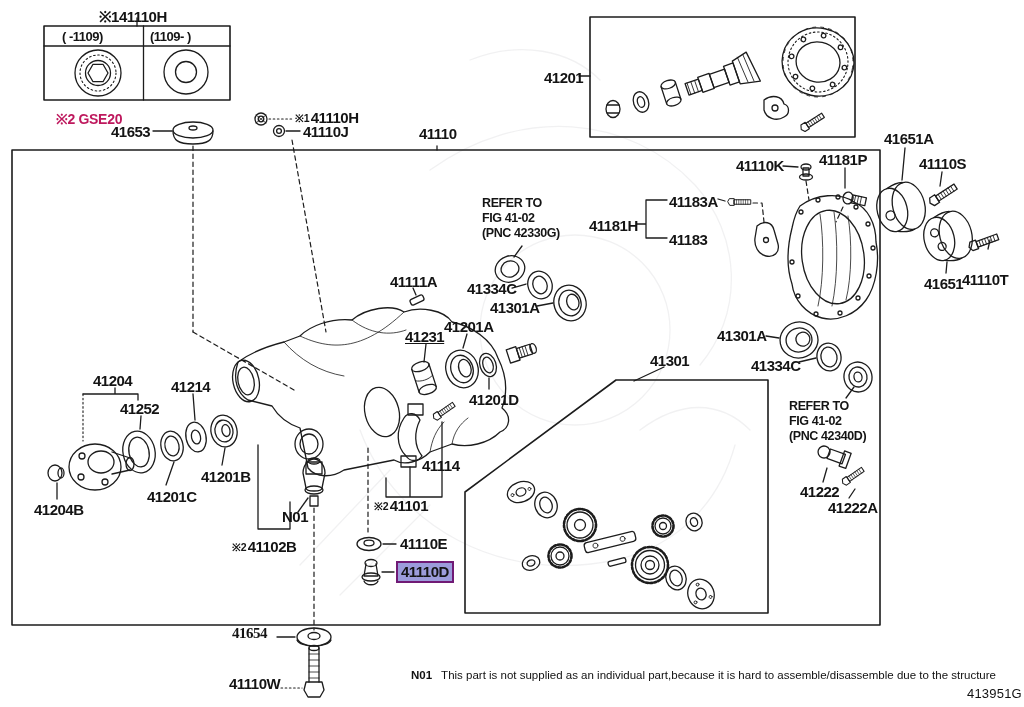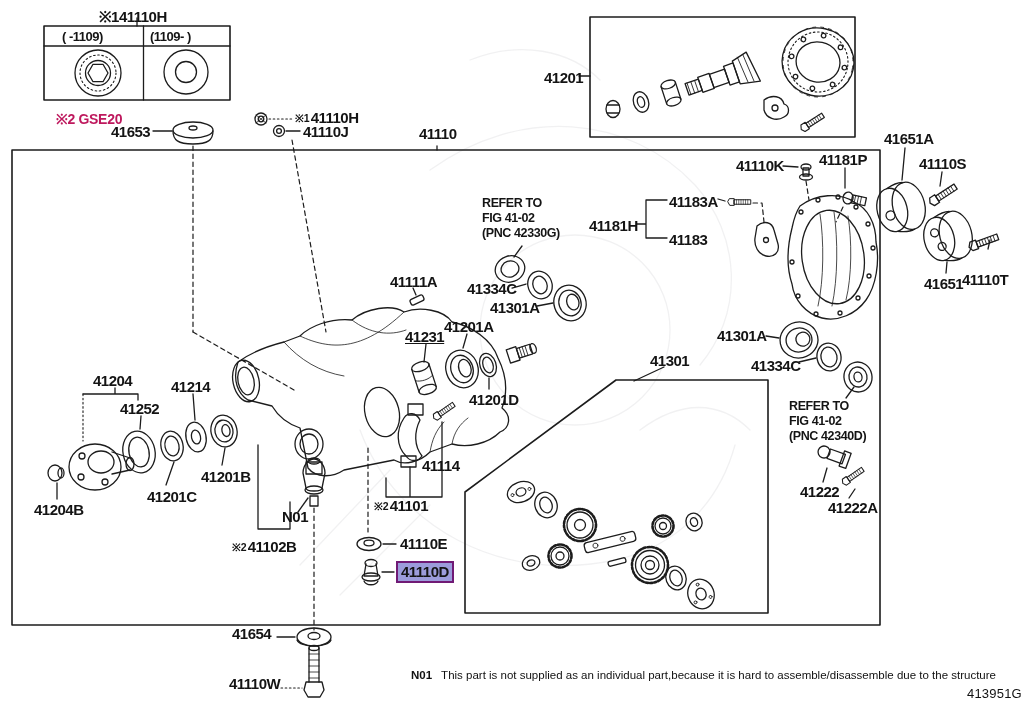--- a/index.html
+++ b/index.html
@@ -517,21 +517,21 @@
 <div class="lbl" style="left:171px;top:379px;">41214</div>
 <div class="lbl" style="left:201px;top:469px;">41201B</div>
 <div class="lbl" style="left:147px;top:489px;">41201C</div>
 <div class="lbl" style="left:34px;top:502px;">41204B</div>
 <div class="lbl" style="left:282px;top:509px;">N01</div>
 <div class="lbl" style="left:232px;top:539px;"><span class="pfx">※2</span><span>41102B</span></div>
 <div class="lbl" style="left:422px;top:458px;">41114</div>
 <div class="lbl" style="left:374px;top:498px;"><span class="pfx">※2</span><span>41101</span></div>
 <div class="lbl" style="left:400px;top:536px;">41110E</div>
 <div class="lbl hl" style="left:396px;top:561px;">41110D</div>
-<div class="lbl" style="left:232px;top:626px;">41654</div>
+<div class="lbl" style="left:232px;top:626px;font-family:Liberation Serif, serif;">41654</div>
 <div class="lbl" style="left:229px;top:676px;">41110W</div>
 
 <div class="refer" style="left:482px;top:196px;">
   <div>REFER TO</div>
   <div>FIG 41-02</div>
   <div>(PNC 42330G)</div>
 </div>
 <div class="refer" style="left:789px;top:399px;">
   <div>REFER TO</div>
   <div>FIG 41-02</div>

